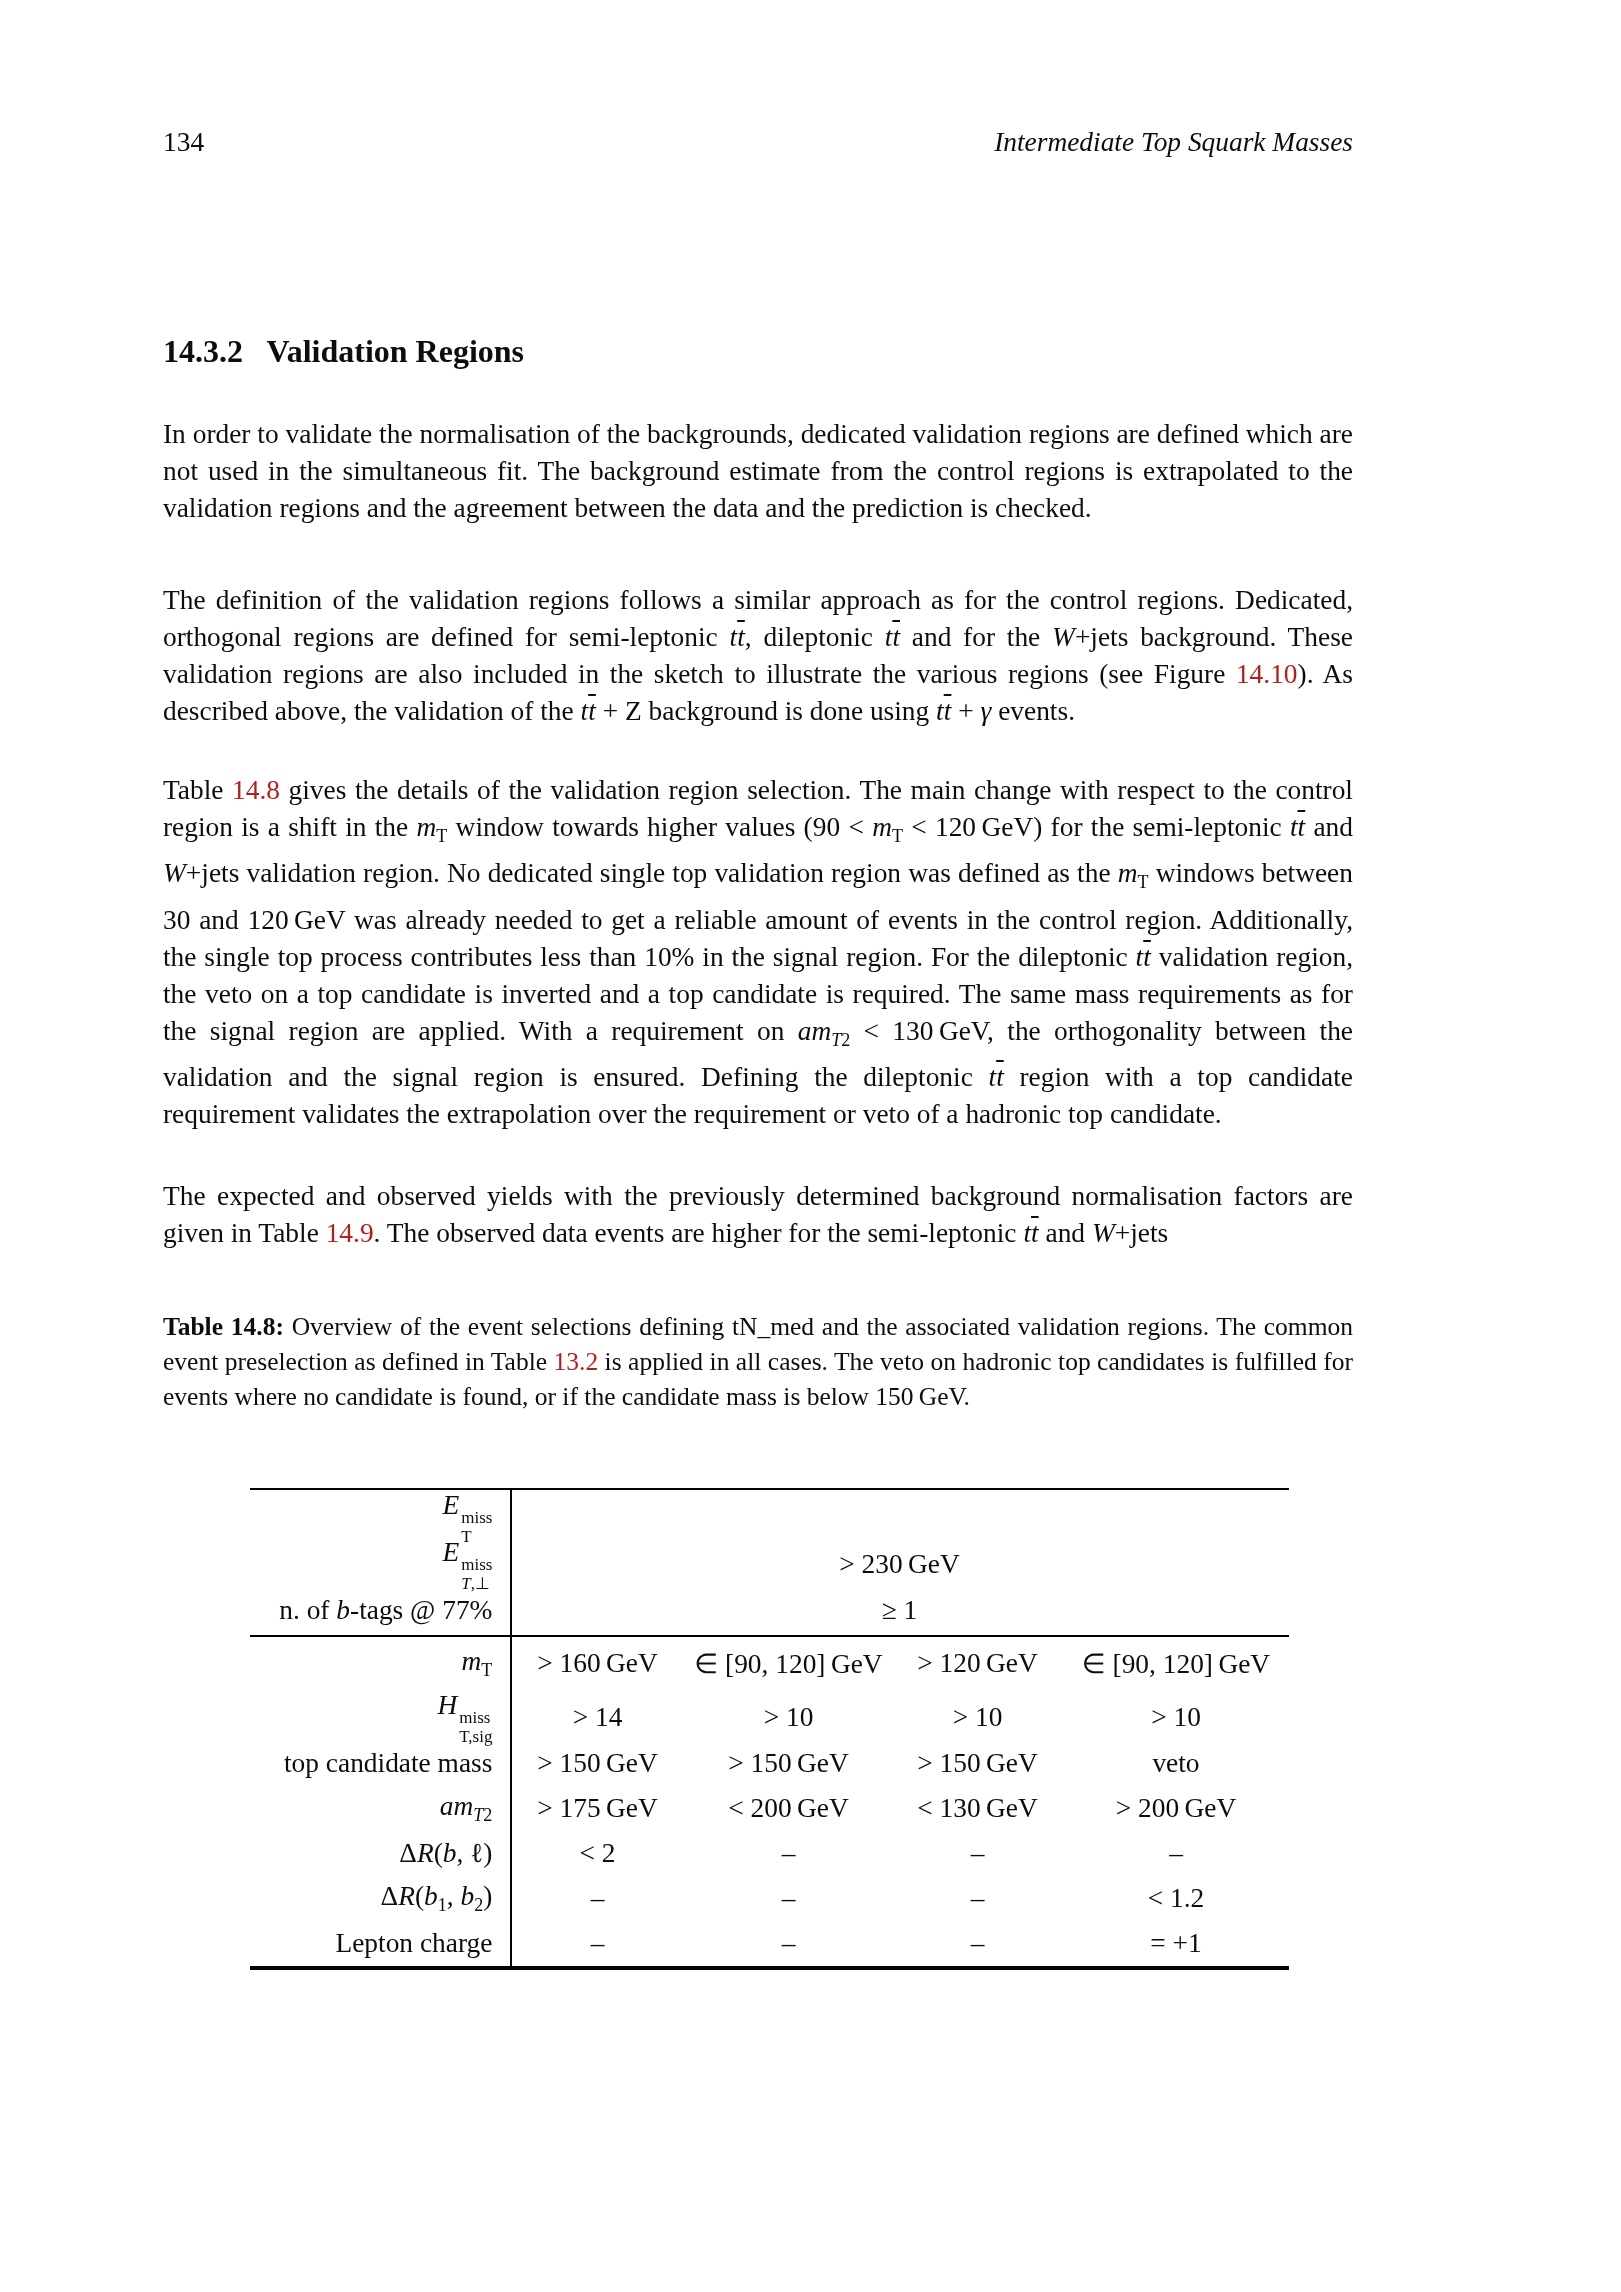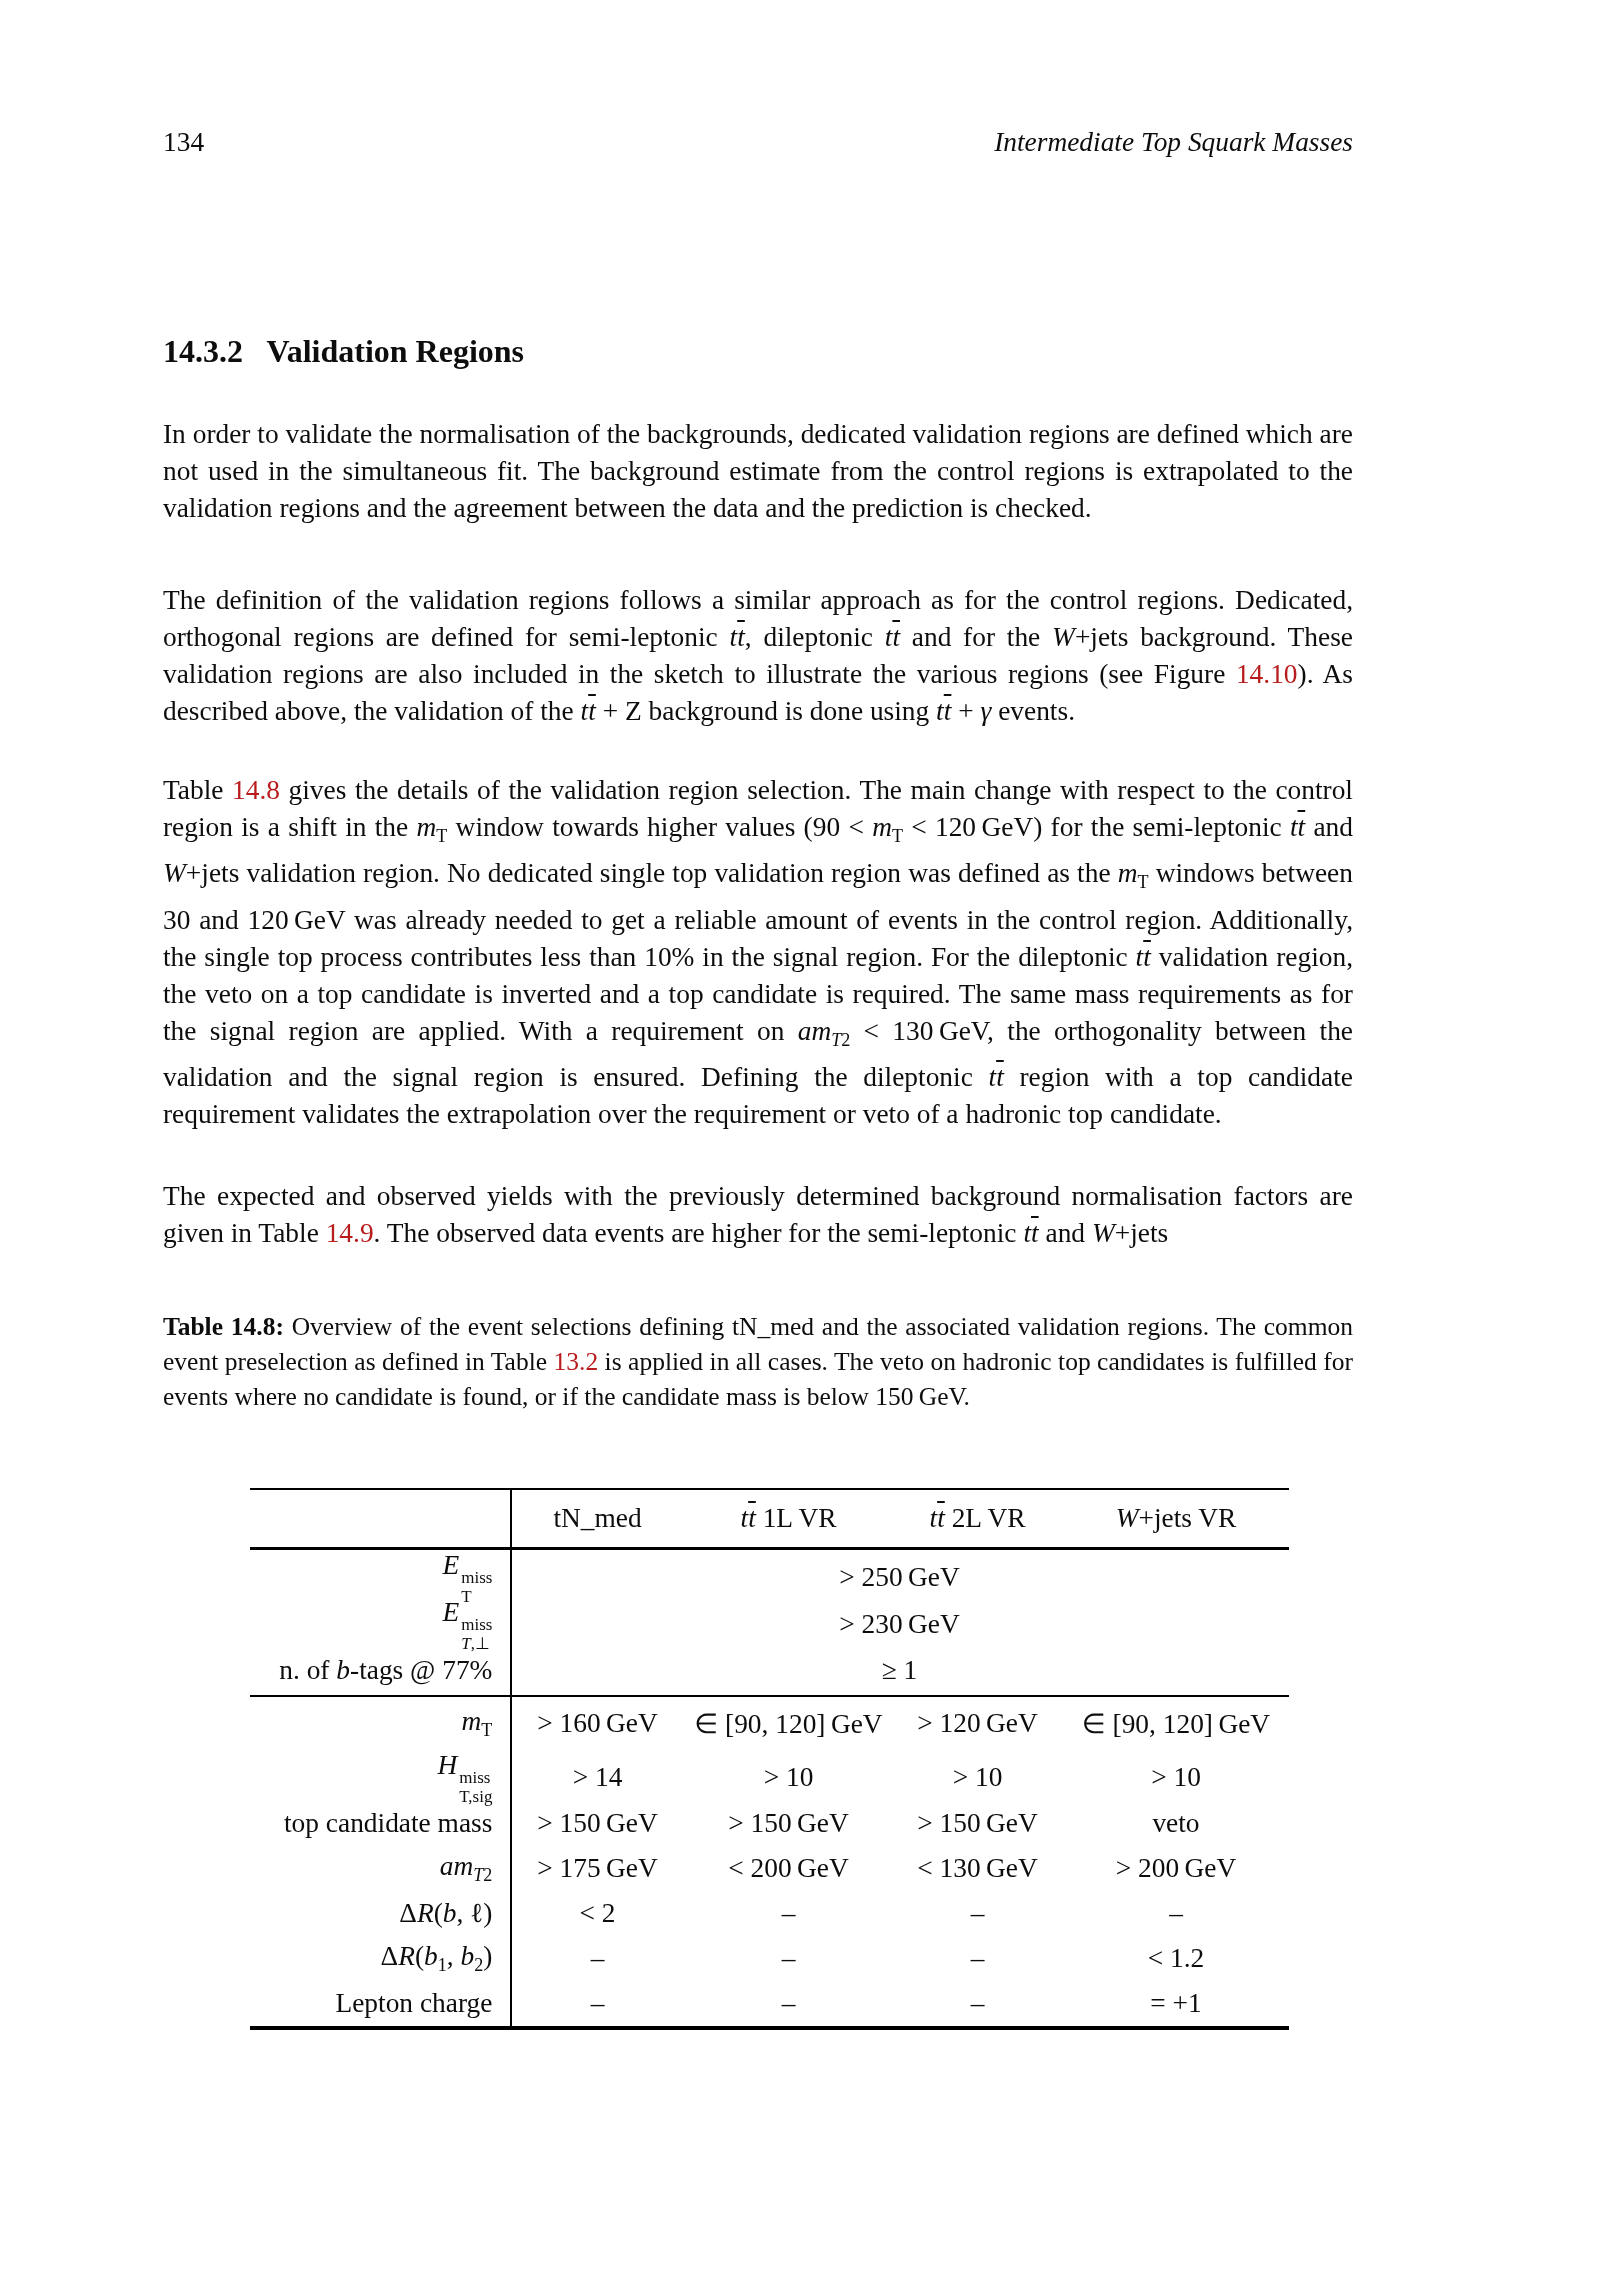--- a/index.html
+++ b/index.html
@@ -80,35 +80,27 @@
   <p class="body p1">In order to validate the normalisation of the backgrounds, dedicated validation regions are defined which are not used in the simultaneous fit. The background estimate from the control regions is extrapolated to the validation regions and the agreement between the data and the prediction is checked.</p>
   <p class="body p2">The definition of the validation regions follows a similar approach as for the control regions. Dedicated, orthogonal regions are defined for semi-leptonic <i>t<span class="ol">t</span></i>, dileptonic <i>t<span class="ol">t</span></i> and for the <i>W</i>+jets background. These validation regions are also included in the sketch to illustrate the various regions (see Figure <span class="ref">14.10</span>). As described above, the validation of the <i>t<span class="ol">t</span></i> + Z background is done using <i>t<span class="ol">t</span></i> + <i>γ</i> events.</p>
   <p class="body p3">Table <span class="ref">14.8</span> gives the details of the validation region selection. The main change with respect to the control region is a shift in the <i>m</i><sub>T</sub> window towards higher values (90 &lt; <i>m</i><sub>T</sub> &lt; 120 GeV) for the semi-leptonic <i>t<span class="ol">t</span></i> and <i>W</i>+jets validation region. No dedicated single top validation region was defined as the <i>m</i><sub>T</sub> windows between 30 and 120 GeV was already needed to get a reliable amount of events in the control region. Additionally, the single top process contributes less than 10% in the signal region. For the dileptonic <i>t<span class="ol">t</span></i> validation region, the veto on a top candidate is inverted and a top candidate is required. The same mass requirements as for the signal region are applied. With a requirement on <i>am</i><sub><i>T</i>2</sub> &lt; 130 GeV, the orthogonality between the validation and the signal region is ensured. Defining the dileptonic <i>t<span class="ol">t</span></i> region with a top candidate requirement validates the extrapolation over the requirement or veto of a hadronic top candidate.</p>
   <p class="body p4">The expected and observed yields with the previously determined background normalisation factors are given in Table <span class="ref">14.9</span>. The observed data events are higher for the semi-leptonic <i>t<span class="ol">t</span></i> and <i>W</i>+jets</p>
 
   <div class="caption"><b>Table 14.8:</b> Overview of the event selections defining tN_med and the associated validation regions. The common event preselection as defined in Table <span class="ref">13.2</span> is applied in all cases. The veto on hadronic top candidates is fulfilled for events where no candidate is found, or if the candidate mass is below 150 GeV.</div>
 
   <div class="vtable">
     <div class="vline"></div>
 
-    <div class="trow thead">
-      <div class="cl"></div>
-      <div class="cv">tN_med</div>
-      <div class="cv"><i>t<span class="ol">t</span></i> 1L VR</div>
-      <div class="cv"><i>t<span class="ol">t</span></i> 2L VR</div>
-      <div class="cv"><i>W</i>+jets VR</div>
-    </div>
 
     <div class="tblock1">
       <div class="trow rh48">
         <div class="cl"><i>E</i><span class="ss">
               <span>miss</span>
               <span>T</span>
             </span></div>
-        <div class="cspan">&gt; 250 GeV</div>
       </div>
       <div class="trow rh50">
         <div class="cl"><i>E</i><span class="ss">
               <span>miss</span>
               <span><i>T</i>,⊥</span>
             </span></div>
         <div class="cspan">&gt; 230 GeV</div>
       </div>
       <div class="trow rh50">
         <div class="cl">n. of <i>b</i>-tags @ 77%</div>

